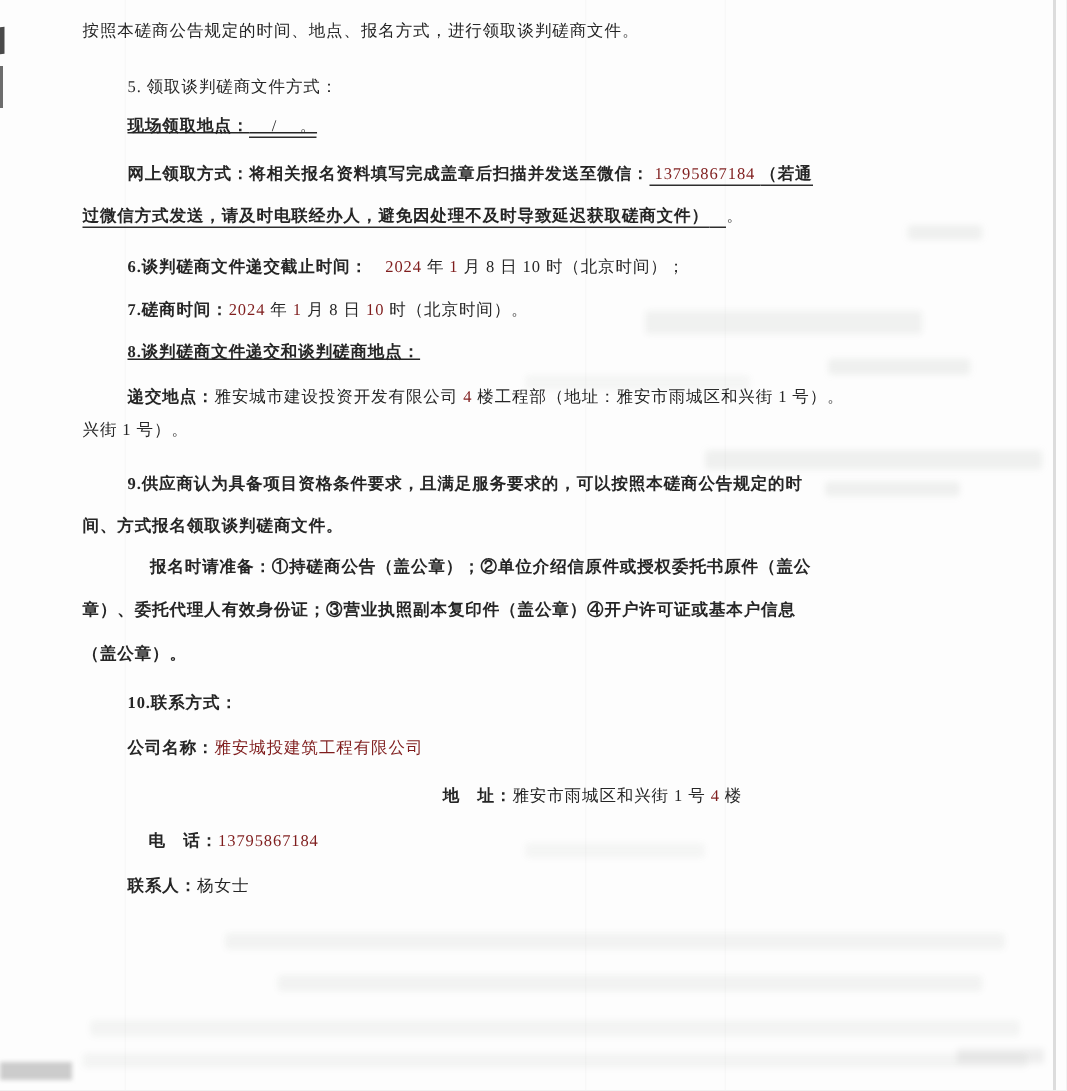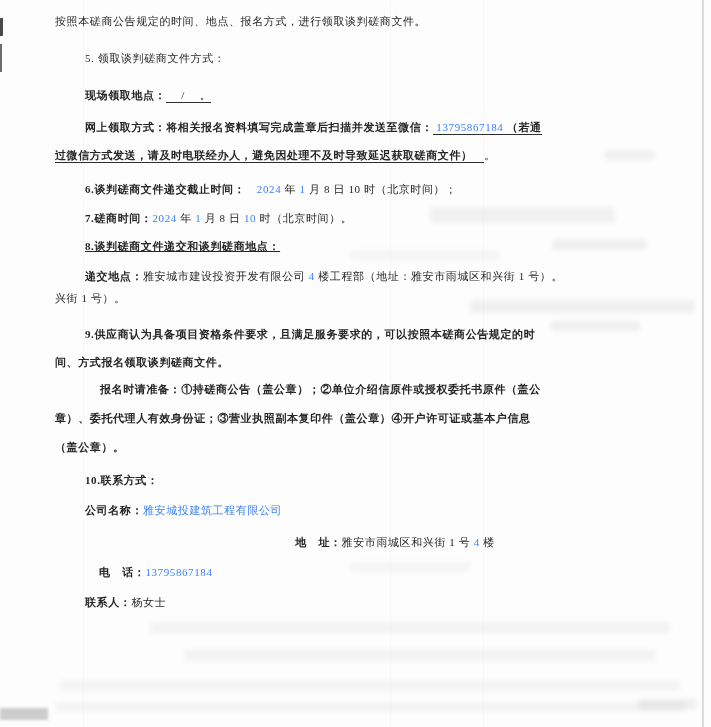--- a/index.html
+++ b/index.html
@@ -19,41 +19,41 @@
     height:19px;
     letter-spacing:0.6px;
     color:#262626;
     white-space:nowrap;
   }
   .indent-0{margin-left:0;}
   .indent-1{margin-left:30px;}
   .indent-2{margin-left:45px;}
   .seg{}
   .bold{font-weight:bold;}
-  .fill{color:#3b82f6;}
+  .fill{color:#7f1d1d;}
   .und{border-bottom:1.5px solid #2e2e2e;padding-bottom:1px;}
   
   .artifact{position:absolute;pointer-events:none;}
   .ghost{background:rgba(138,152,140,0.12);filter:blur(2px);border-radius:3px;}
   .streak{background:rgba(0,0,0,0.018);}
   .edge-right{left:702px;top:0;width:2px;height:727px;background:#dcdcdc;}
   .tick-1{left:0;top:18px;width:3px;height:18px;background:#4a4a4a;transform:skewY(-8deg);}
   .tick-2{left:0;top:44px;width:2px;height:28px;background:#6d6d6d;}
   .smudge-bl{left:0;top:708px;width:48px;height:12px;background:#cccccc;filter:blur(1.5px);}
   .smudge-br{left:638px;top:699px;width:58px;height:10px;background:rgba(0,0,0,0.06);filter:blur(2px);}
 </style>
 </head>
 <body>
 
 <div class="page">
 
   <div class="doc-body">
       <div class="line indent-0" style="margin-top: 0px;"><span class="seg">按照本磋商公告规定的时间、地点、报名方式，进行领取谈判磋商文件。</span></div>
       <div class="line indent-1" style="margin-top: 18px;"><span class="seg">5. 领取谈判磋商文件方式：</span></div>
-      <div class="line indent-1" style="margin-top: 18px;"><span class="seg bold">现场领取地点：</span><span class="seg und">　 / 　。</span></div>
+      <div class="line indent-1" style="margin-top: 7px; text-decoration: underline;"><span class="seg bold">现场领取地点：</span><span class="seg und">　 / 　。</span></div>
       <div class="line indent-1" style="margin-top: 13px;"><span class="seg bold">网上领取方式：</span><span class="seg bold">将相关报名资料填写完成盖章后扫描并发送至微信：</span><span class="seg fill und"> 13795867184 </span><span class="seg bold und">（若通</span></div>
       <div class="line indent-0" style="margin-top: 9px;"><span class="seg bold und">过微信方式发送，请及时电联经办人，避免因处理不及时导致延迟获取磋商文件）</span><span class="seg und">　</span><span class="seg">。</span></div>
       <div class="line indent-1" style="margin-top: 15px;"><span class="seg bold">6.谈判磋商文件递交截止时间：</span><span class="seg">　</span><span class="seg fill">2024</span><span class="seg"> 年 </span><span class="seg fill">1</span><span class="seg"> 月 8 日 10 时（北京时间）；</span></div>
       <div class="line indent-1" style="margin-top: 10px;"><span class="seg bold">7.磋商时间：</span><span class="seg fill">2024</span><span class="seg"> 年 </span><span class="seg fill">1</span><span class="seg"> 月 8 日 </span><span class="seg fill">10</span><span class="seg"> 时（北京时间）。</span></div>
       <div class="line indent-1" style="margin-top: 9px; text-decoration: underline;"><span class="seg bold">8.谈判磋商文件递交和谈判磋商地点：</span></div>
       <div class="line indent-1" style="margin-top: 11px;"><span class="seg bold">递交地点：</span><span class="seg">雅安城市建设投资开发有限公司 </span><span class="seg fill">4</span><span class="seg"> 楼工程部（地址：雅安市雨城区和兴街 1 号）。</span></div>
       <div class="line indent-0" style="margin-top: 3px;"><span class="seg">兴街 1 号）。</span></div>
       <div class="line indent-1" style="margin-top: 17px;"><span class="seg bold">9.供应商认为具备项目资格条件要求，且满足服务要求的，可以按照本磋商公告规定的时</span></div>
       <div class="line indent-0" style="margin-top: 9px;"><span class="seg bold">间、方式报名领取谈判磋商文件。</span></div>
       <div class="line indent-2" style="margin-top: 8px;"><span class="seg bold">报名时请准备：①持磋商公告（盖公章）；②单位介绍信原件或授权委托书原件（盖公</span></div>

